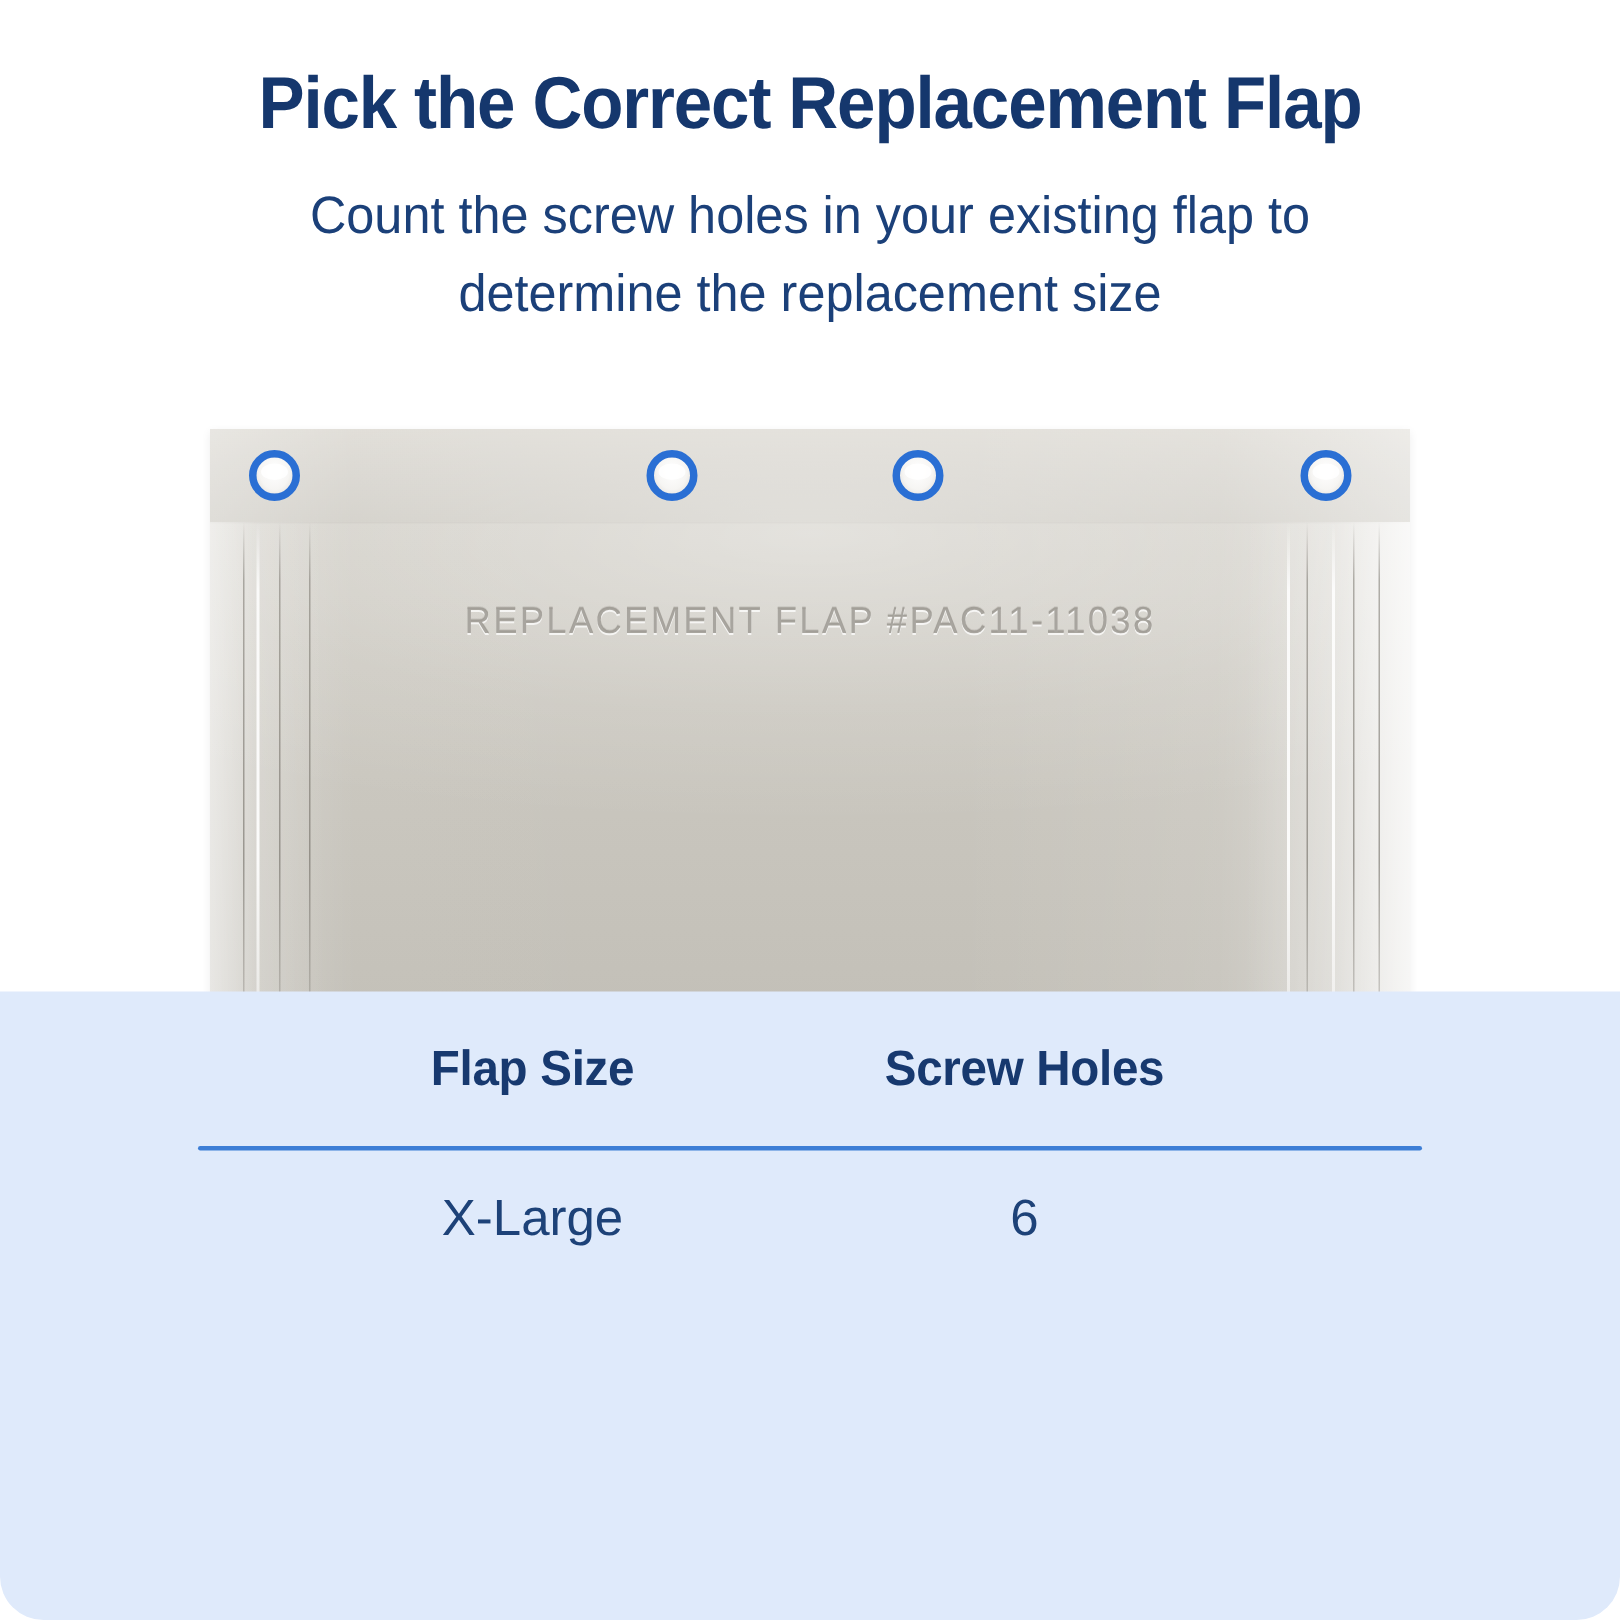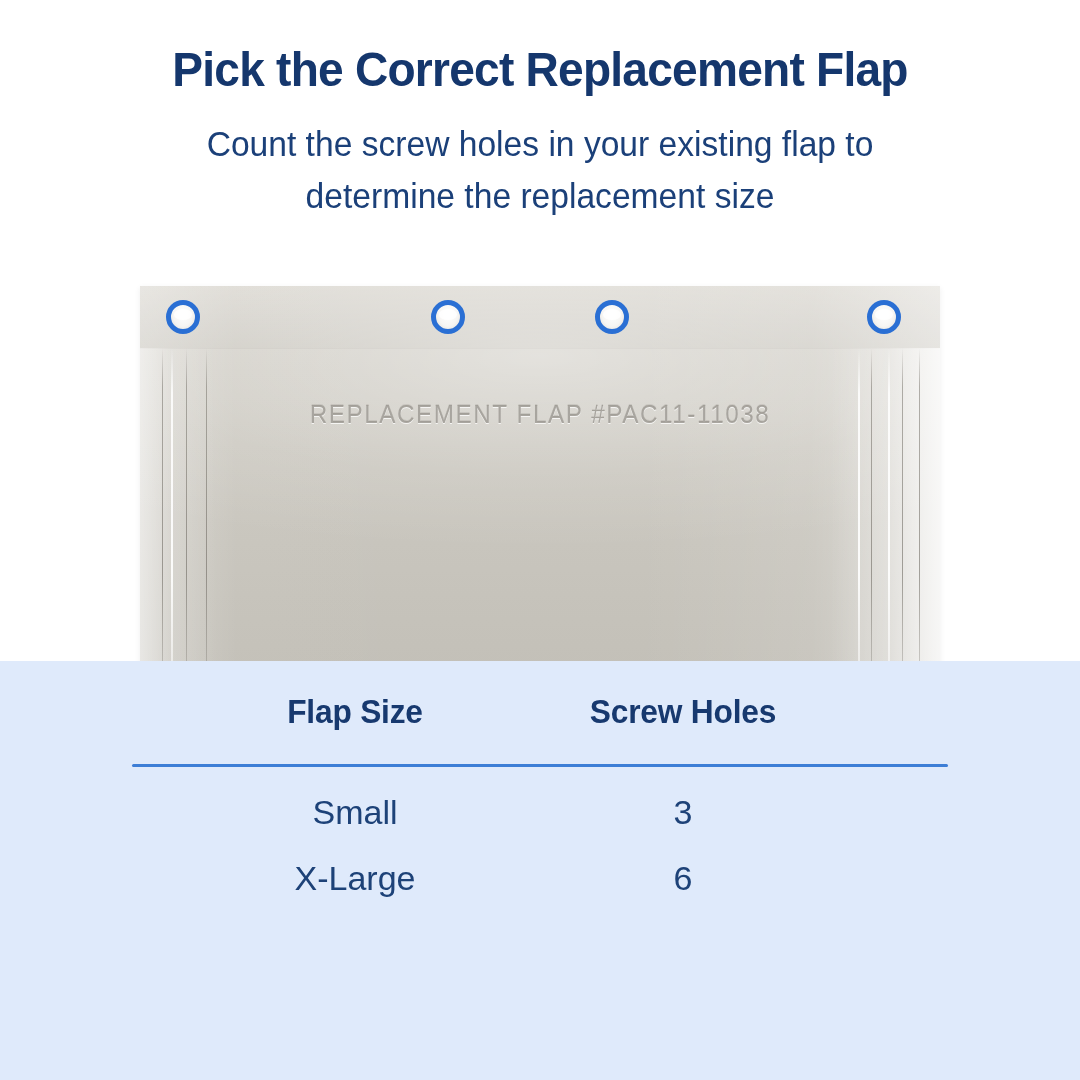--- a/index.html
+++ b/index.html
@@ -3,21 +3,21 @@
 <meta charset="utf-8">
 <style>
   html,body{margin:0;padding:0;}
   body{
     width:1080px;height:1080px;
     background:#ffffff;
     font-family:"Liberation Sans", sans-serif;
     overflow:hidden;
     position:relative;
   }
-  #stage{position:relative;width:1080px;height:1080px;overflow:hidden;background:#ffffff;}
+  #stage{position:relative;width:1080px;height:1080px;overflow:hidden;background:#ffffff;border-radius:29px;}
 
   
   .header{position:absolute;left:0;top:0;width:1080px;text-align:center;}
   .title{
     font-size:49px;
     font-weight:bold;
     color:#15376d;
     letter-spacing:-0.8px;
     line-height:1;
     margin-top:45px;
@@ -176,24 +176,20 @@
 
       <div class="thead">
         <div class="th c1">Flap Size</div>
         <div class="th c2">Screw Holes</div>
       </div>
 
       <div class="rule"></div>
 
       <div class="rows">
         <div class="row">
-          <div class="cell c1">Small</div>
-          <div class="cell c2">3</div>
-        </div>
-        <div class="row">
           <div class="cell c1">X-Large</div>
           <div class="cell c2">6</div>
         </div>
       </div>
 
     </div>
   </div>
 
 </div>
 

